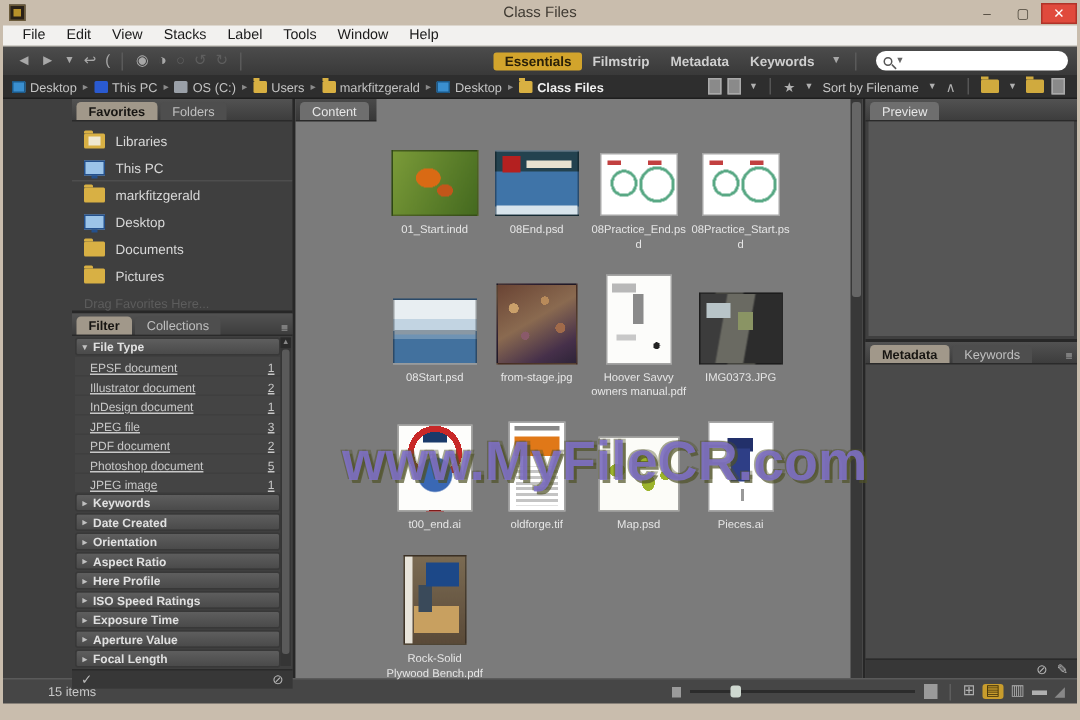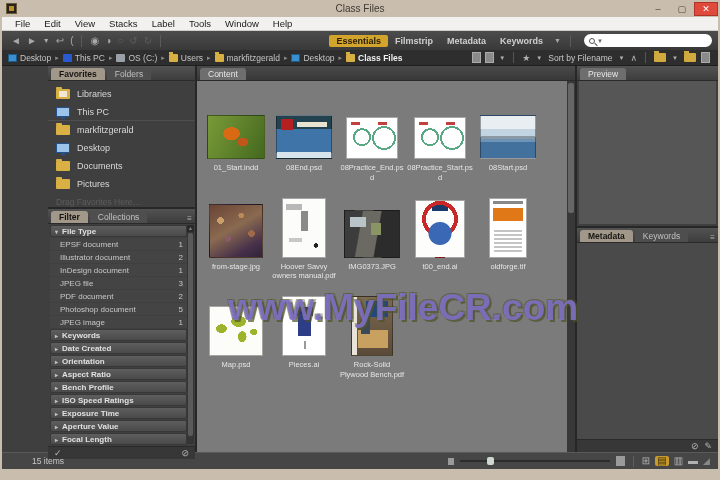--- a/index.html
+++ b/index.html
@@ -50,21 +50,21 @@
   .pb-sep { width:1px; height:11px; background:#555; margin:0 5px; }
   .sort-label { font-size:8.5px; color:#c8c8c8; margin:0 3px; }
   .fold { width:12px; height:9px; background:#d0aa3e; border-radius:1px; position:relative; margin:0 3px; }
   .fold::before { content:""; position:absolute; top:-2px; left:0; width:5px; height:2px; background:#d0aa3e; }
 
   
   .main { height:386px; display:flex; background:#3f3f3f;padding-left:46px; }
   .col-divider { width:2px; background:#272727; }
   .left-col { width:147px; display:flex; flex-direction:column; }
   .right-col { width:141px; display:flex; flex-direction:column; }
-  .center-col { flex:1; display:flex; flex-direction:column; background:#7b7b7b; position:relative; }
+  .center-col { flex:1; display:flex; flex-direction:row; background:#7b7b7b; position:relative; }
 
   .ptabbar { height:15px; background:linear-gradient(#525252,#3d3d3d); display:flex; align-items:flex-end; padding:0 3px; border-bottom:1px solid #2a2a2a; flex:none; }
   .ptab { font-size:8.5px; color:#c0c0c0; padding:1px 8px 1px; background:#4e4e4e; border-radius:3px 3px 0 0; margin-right:2px; }
   .ptab.active { background:#a1988a; color:#171512; font-weight:bold; }
   .pmenu { margin-left:auto; color:#b0b0b0; font-size:8px; }
 
   
   .fav-panel { height:162px; background:#3f3f3f; border-bottom:2px solid #272727; display:flex; flex-direction:column; }
   .fav-list { padding:4px 0 0; }
   .fav-item { display:flex; align-items:center; height:18px; padding-left:8px; font-size:9px; color:#d8d8d8; }
@@ -74,21 +74,21 @@
   .fl-folder.lib::after { content:""; position:absolute; top:2px; left:3px; right:3px; bottom:2px; background:#efe8d2; }
   .fl-mon { width:14px; height:10px; background:#9cc4e8; border:1px solid #24508c; margin-right:7px; flex:none; position:relative; }
   .fl-mon::after { content:""; position:absolute; left:4px; bottom:-3px; width:4px; height:2px; background:#24508c; }
   .fav-hint { font-size:8.5px; color:#5d5d5d; padding:4px 0 0 8px; }
 
   
   .filter-panel { flex:1; background:#3f3f3f; display:flex; flex-direction:column; position:relative; }
   .filter-list { flex:1; padding:1px 8px 0 2px; overflow:hidden; }
   .fsec { height:12px; background:linear-gradient(#5e5e5e,#4a4a4a); border:1px solid #383838; border-radius:2px; display:flex; align-items:center; font-size:8px; font-weight:bold; color:#e0e0e0; padding-left:4px; margin-bottom:1px;text-align:center; }
   .fsec .tri { font-size:6px; margin-right:4px; color:#c0c0c0; }
-  .frow { height:12px; display:flex; align-items:center; font-size:8px; color:#c8c8c8; padding:0 4px 0 10px; background:#444; margin-bottom:1px; }
+  .frow { height:12px; display:flex; align-items:flex-end; font-size:8px; color:#c8c8c8; padding:0 4px 0 10px; background:#444; margin-bottom:1px;text-decoration:underline; }
   .frow .cnt { margin-left:auto; }
   .fscroll { position:absolute; right:1px; top:16px; bottom:15px; width:7px; background:#353535; }
   .fscroll .arr { height:7px; background:#2a2a2a; color:#888; font-size:5px; text-align:center; line-height:7px; }
   .fscroll .thumb-v { position:absolute; top:8px; bottom:8px; left:1px; right:1px; background:#5a5a5a; border-radius:2px; }
   .filter-footer { height:13px; background:#373737; border-top:1px solid #2a2a2a; display:flex; align-items:center; padding:0 6px; flex:none; }
   .ff-ic { font-size:9px; color:#b8b8b8; }
   .ff-right { margin-left:auto; }
 
   
   .content-tabbar { height:15px; background:linear-gradient(#4a4a4a,#383838); display:flex; align-items:flex-end; padding:0 3px; border-bottom:1px solid #2a2a2a; flex:none; }
@@ -334,21 +334,21 @@
           <div class="fsec">
               <span class="tri">▸</span>
               <span>Orientation</span>
             </div>
           <div class="fsec">
               <span class="tri">▸</span>
               <span>Aspect Ratio</span>
             </div>
           <div class="fsec">
               <span class="tri">▸</span>
-              <span>Bench Profile</span>
+              <span>Here Profile</span>
             </div>
           <div class="fsec">
               <span class="tri">▸</span>
               <span>ISO Speed Ratings</span>
             </div>
           <div class="fsec">
               <span class="tri">▸</span>
               <span>Exposure Time</span>
             </div>
           <div class="fsec">

